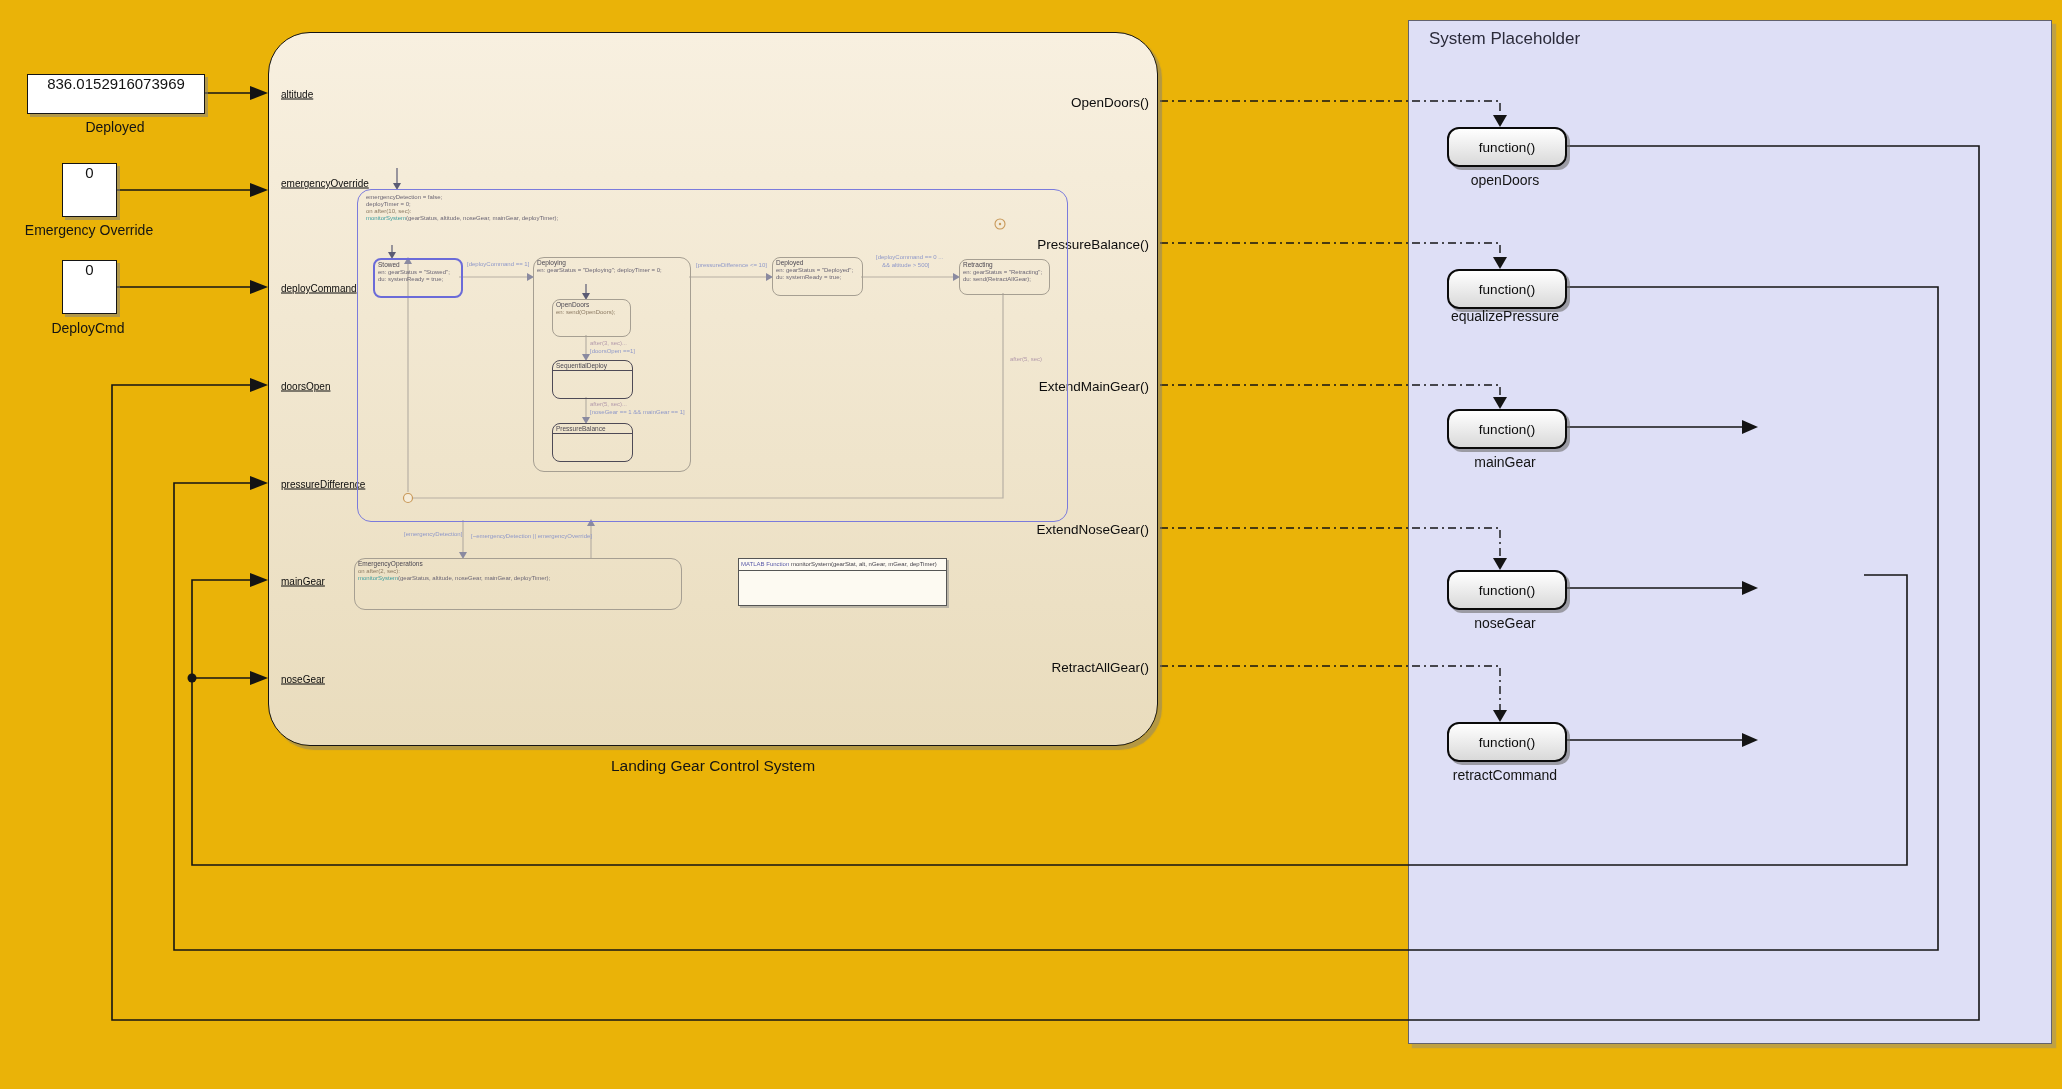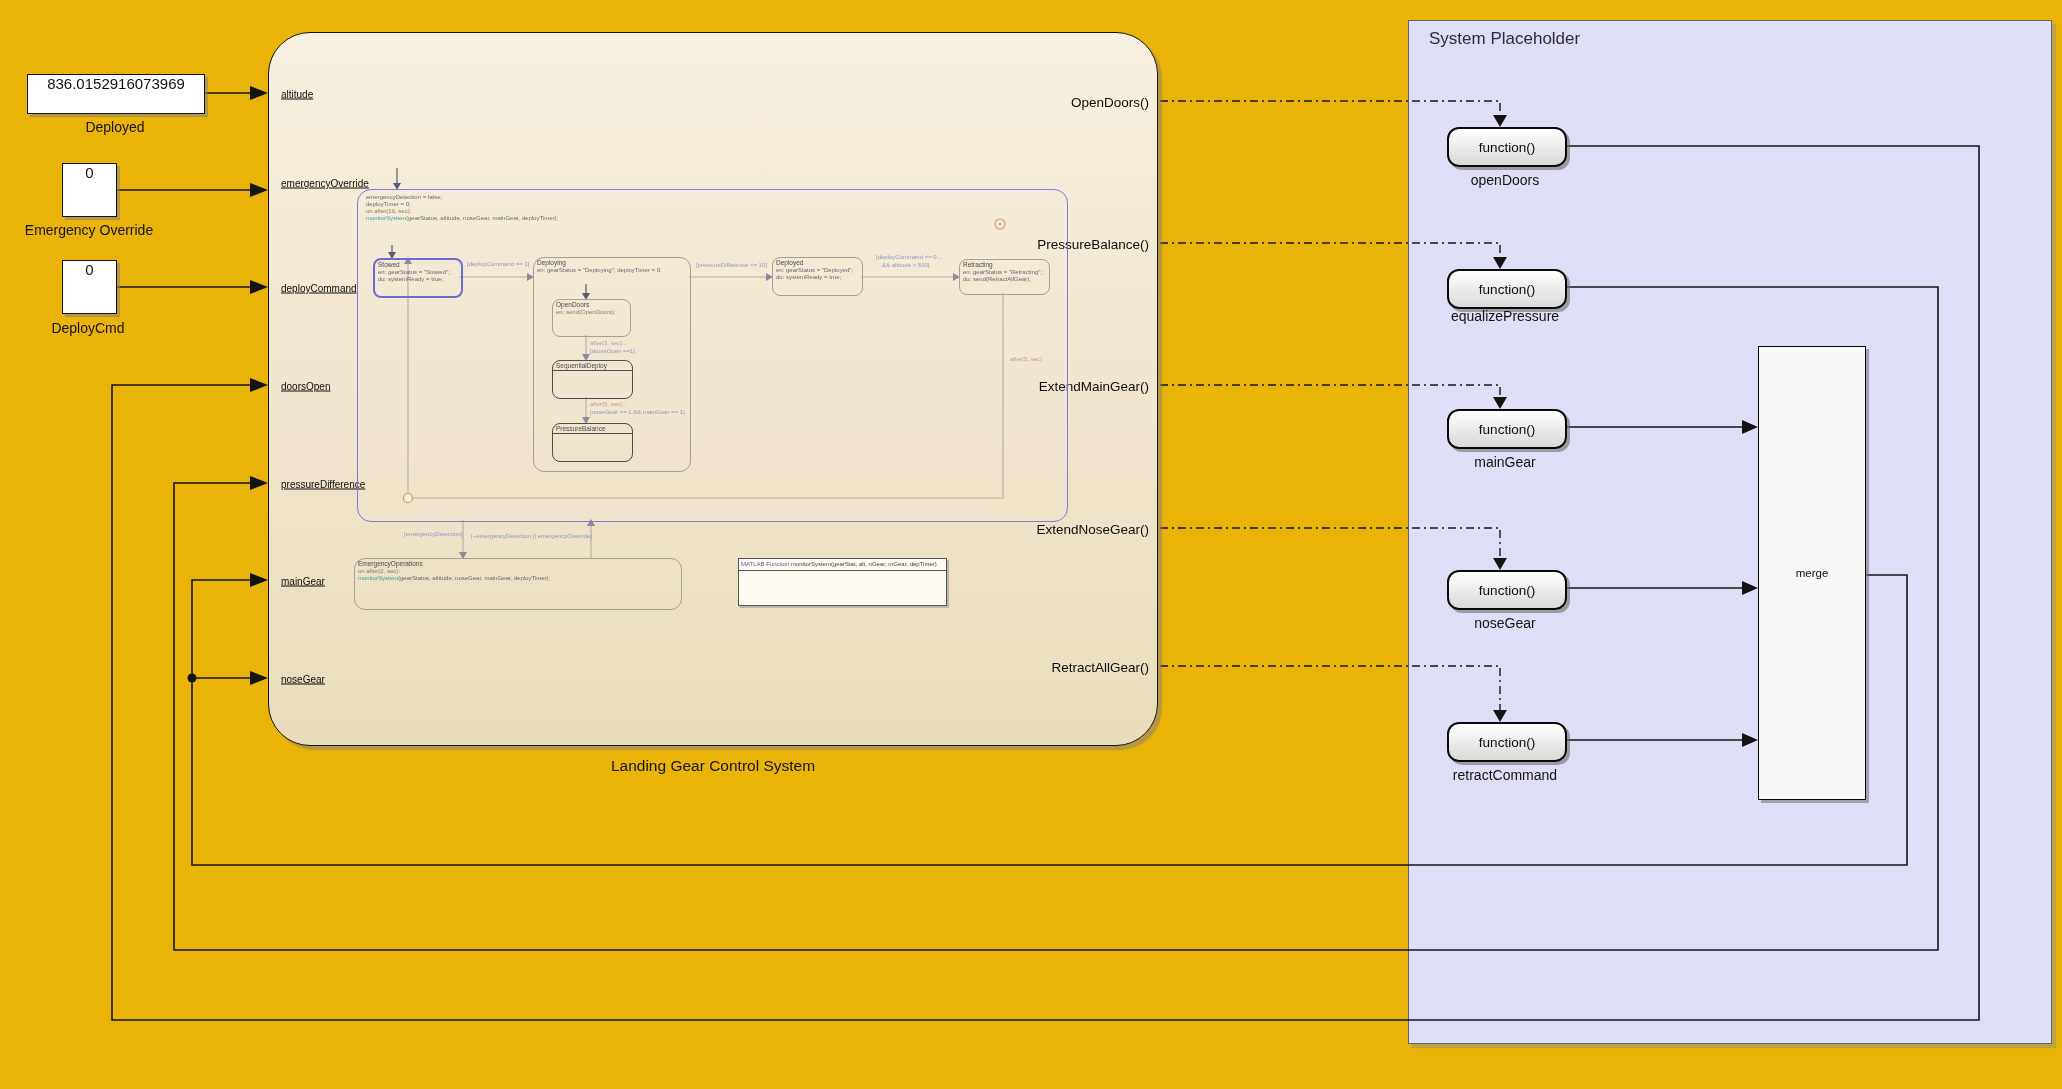--- a/index.html
+++ b/index.html
@@ -266,17 +266,14 @@
   <div class="fn-block" style="top:570px;">
     <span>function()</span>
   </div>
   <div class="block-label" style="left:1505px;top:615px;">noseGear</div>
 
   <div class="fn-block" style="top:722px;">
     <span>function()</span>
   </div>
   <div class="block-label" style="left:1505px;top:767px;">retractCommand</div>
 
-  <div id="merge-block">
-    <span>merge</span>
-  </div>
 
 </div>
 
 </body></html>

